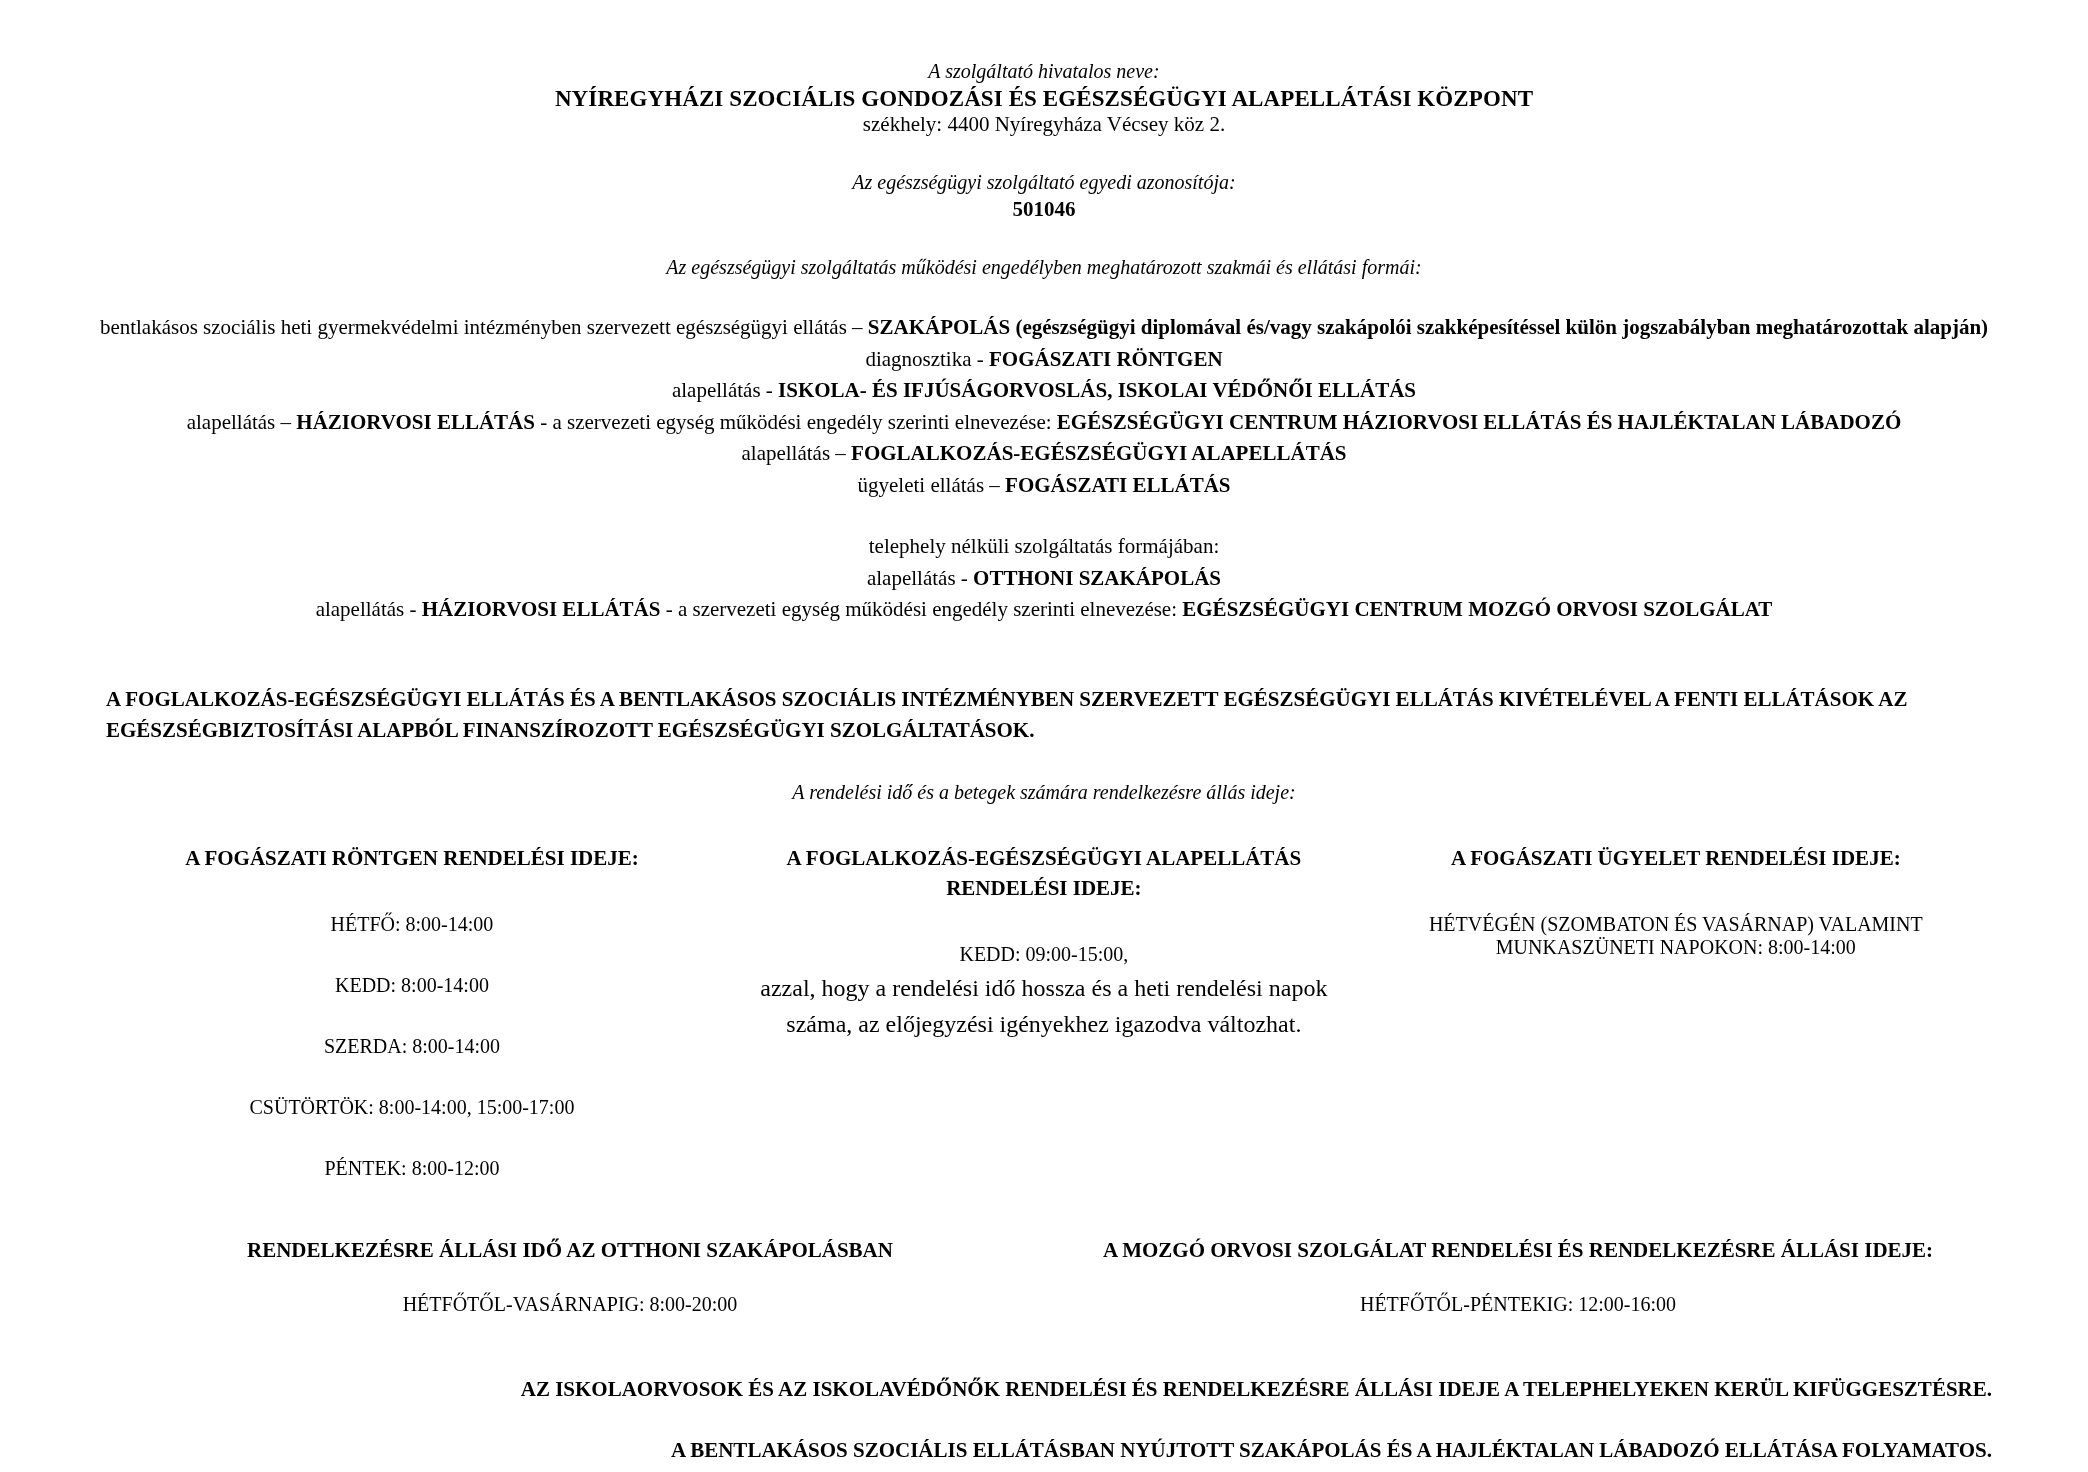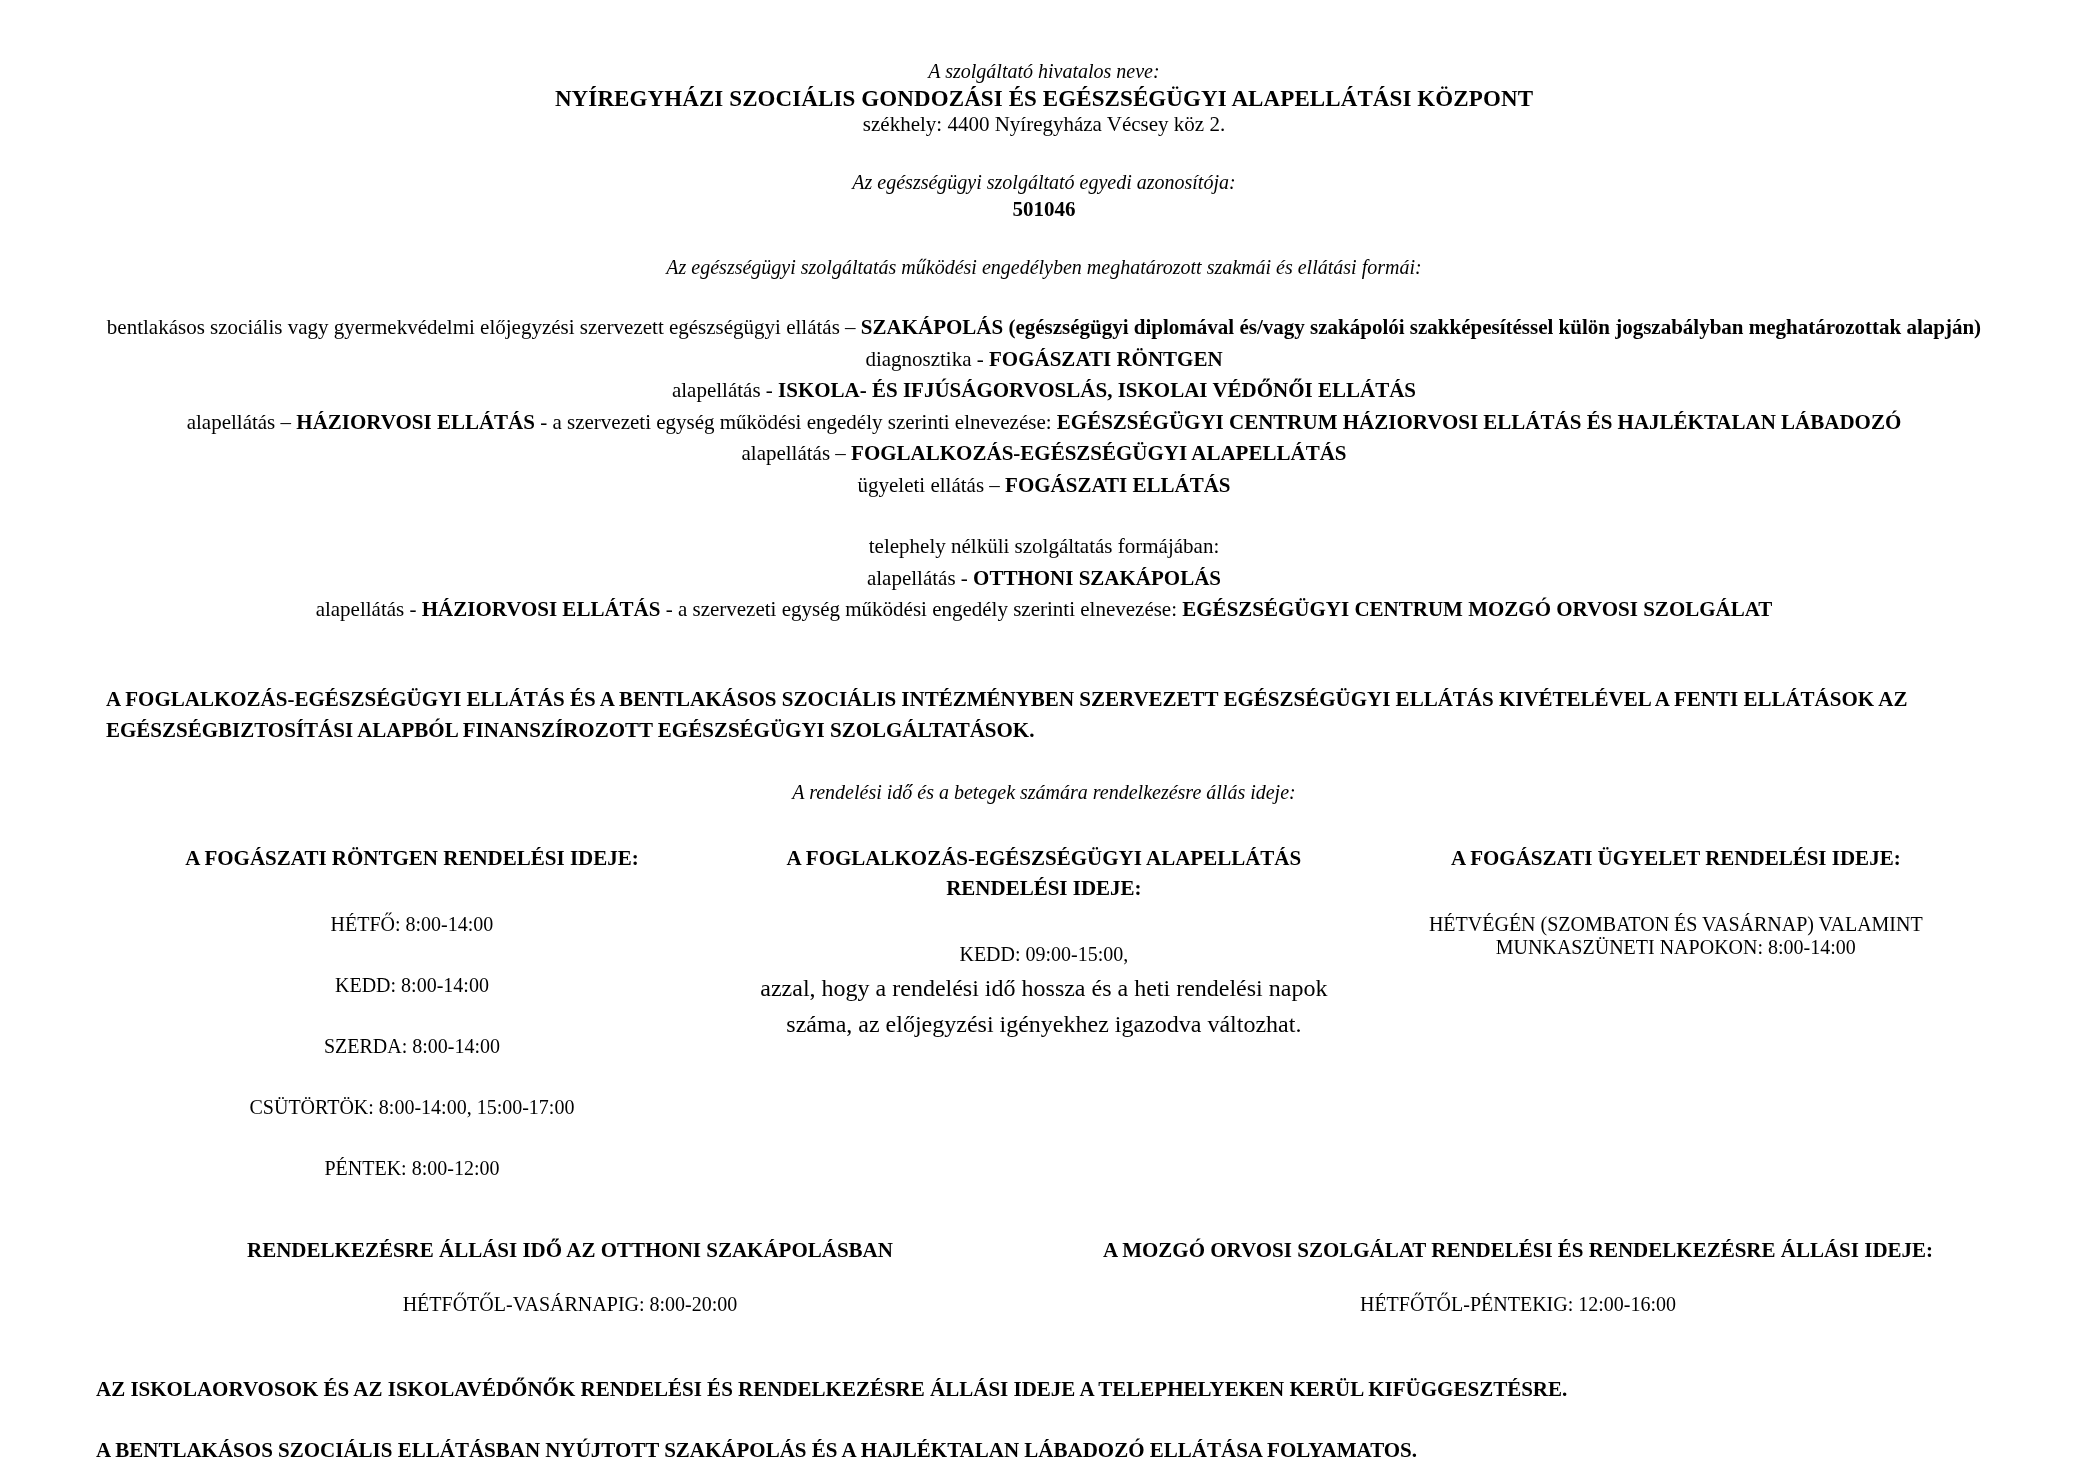--- a/index.html
+++ b/index.html
@@ -112,21 +112,21 @@
   }
   .two-col-body {
     font-size: 20px;
     text-align: center;
     margin-top: 30px;
   }
 
   .statement {
     font-size: 21px;
     font-weight: bold;
-    text-align: left;
+    text-align: right;
     line-height: 1.5;
     margin-top: 0;
   }
   .statement + .statement { margin-top: 30px; }
 </style>
 </head>
 <body>
 
 <div class="page">
   <div class="content">
@@ -141,21 +141,21 @@
     <div class="idnum">501046</div>
 
     <div class="gap-m"></div>
 
     <div class="small-italic">Az egészségügyi szolgáltatás működési engedélyben meghatározott szakmái és ellátási formái:</div>
 
     <div class="gap-m"></div>
 
     <div class="services">
       <div class="row">
-        <span>bentlakásos szociális vagy gyermekvédelmi előjegyzési szervezett egészségügyi ellátás – </span><span class="b">SZAKÁPOLÁS (egészségügyi diplomával és/vagy szakápolói szakképesítéssel külön jogszabályban meghatározottak alapján)</span>
+        <span>bentlakásos szociális heti gyermekvédelmi intézményben szervezett egészségügyi ellátás – </span><span class="b">SZAKÁPOLÁS (egészségügyi diplomával és/vagy szakápolói szakképesítéssel külön jogszabályban meghatározottak alapján)</span>
       </div>
       <div class="row">
         <span>diagnosztika - </span><span class="b">FOGÁSZATI RÖNTGEN</span>
       </div>
       <div class="row">
         <span>alapellátás - </span><span class="b">ISKOLA- ÉS IFJÚSÁGORVOSLÁS, ISKOLAI VÉDŐNŐI ELLÁTÁS</span>
       </div>
       <div class="row">
         <span>alapellátás – </span><span class="b">HÁZIORVOSI ELLÁTÁS</span><span> - a szervezeti egység működési engedély szerinti elnevezése: </span><span class="b">EGÉSZSÉGÜGYI CENTRUM HÁZIORVOSI ELLÁTÁS ÉS HAJLÉKTALAN LÁBADOZÓ</span>
       </div>

